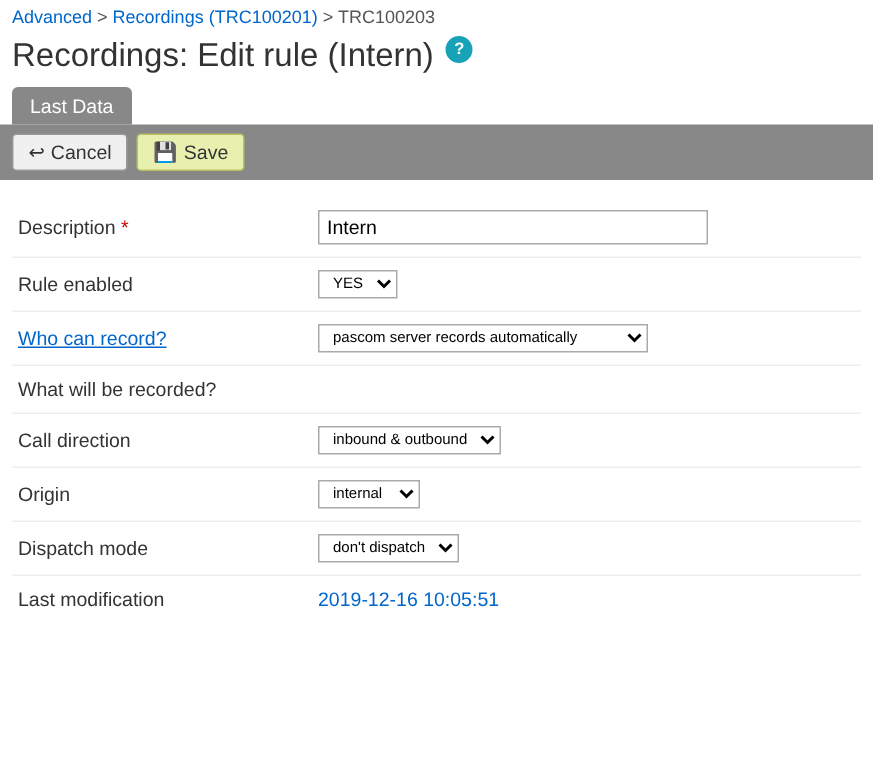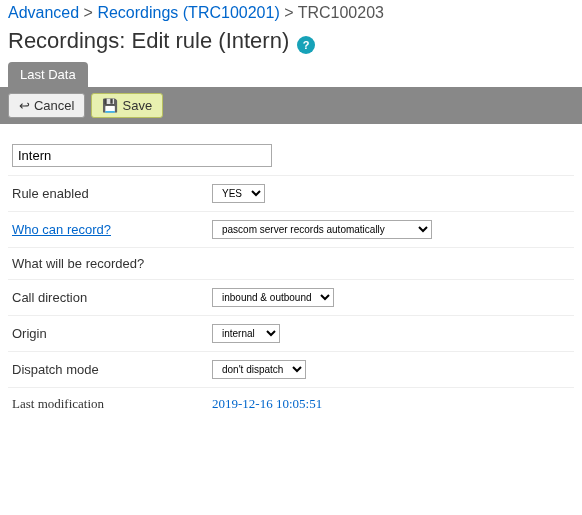--- a/index.html
+++ b/index.html
@@ -6,39 +6,39 @@
     body {
       font-family: Arial, sans-serif;
       font-size: 13px;
       color: #333;
       background: #fff;
       width: 582px;
       min-height: 515px;
     }
 
     .breadcrumb {
-      font-size: 16px;
+      font-size: 12px;
       color: #555;
       padding: 4px 8px 2px 8px;
     }
     .breadcrumb a {
       color: #0066cc;
       text-decoration: none;
     }
     .breadcrumb span {
       color: #555;
     }
 
     .page-title {
       font-size: 22px;
       font-weight: normal;
       color: #333;
       padding: 4px 8px 8px 8px;
       display: flex;
-      align-items: flex-end;
+      align-items: flex-start;
       gap: 8px;
     }
 
     .help-icon {
       display: inline-flex;
       align-items: center;
       justify-content: center;
       width: 18px;
       height: 18px;
       border-radius: 50%;
@@ -100,21 +100,20 @@
 
     .form-row {
       display: flex;
       align-items: center;
       padding: 8px 4px;
       border-bottom: 1px solid #eee;
     }
 
     .form-row:last-child {
       border-bottom: none;
-      font-family: Liberation Serif, serif;
     }
 
     .form-label {
       width: 200px;
       color: #333;
       font-size: 13px;
       flex-shrink: 0;
     }
 
     .form-label.link {
@@ -179,20 +178,24 @@
   </button>
   <button class="btn btn-save">
     <span>💾</span>
     <span>Save</span>
   </button>
 </div>
 
 <div class="form-area">
 
   <div class="form-row">
+    <div class="form-label">
+      <span>Description</span>
+      <span class="required-star"> *</span>
+    </div>
     <div class="form-value">
       <input class="form-input" type="text" value="Intern" style="">
     </div>
   </div>
 
   <div class="form-row">
     <div class="form-label">Rule enabled</div>
     <div class="form-value">
       <select class="form-select">
         <option>YES</option>

